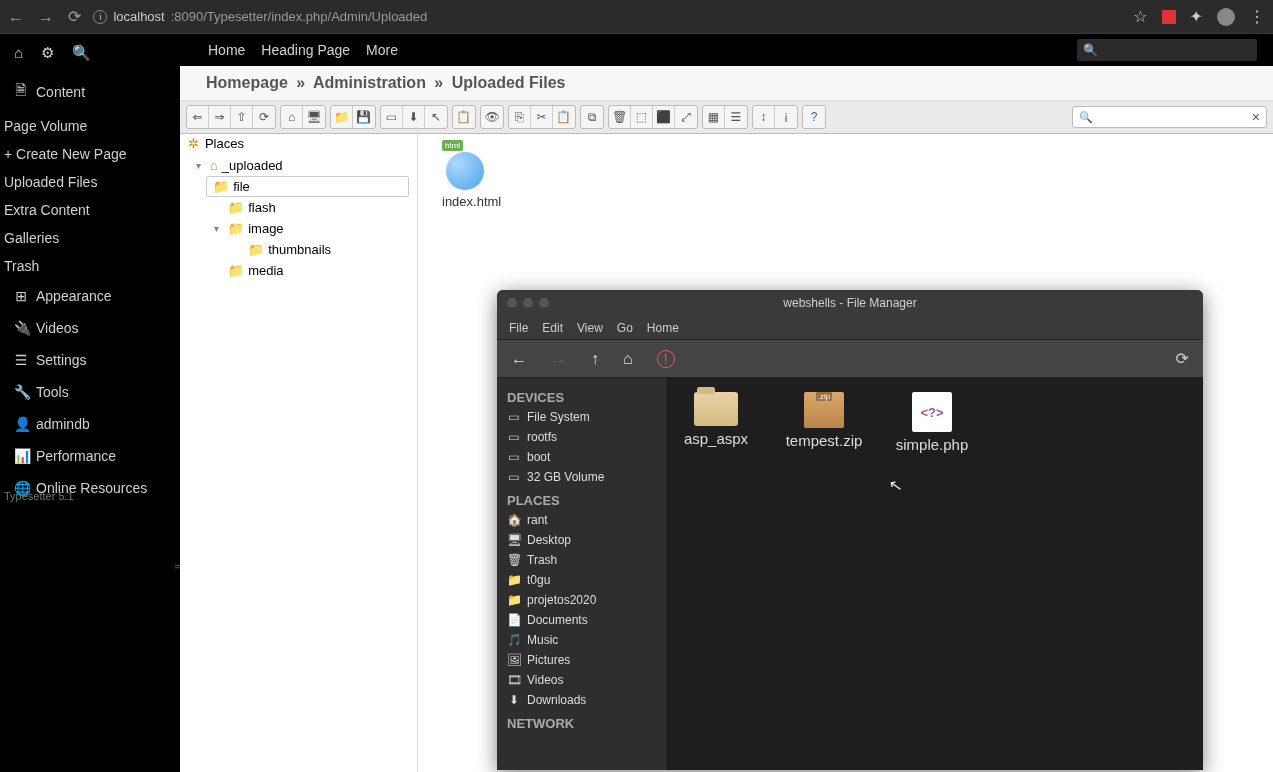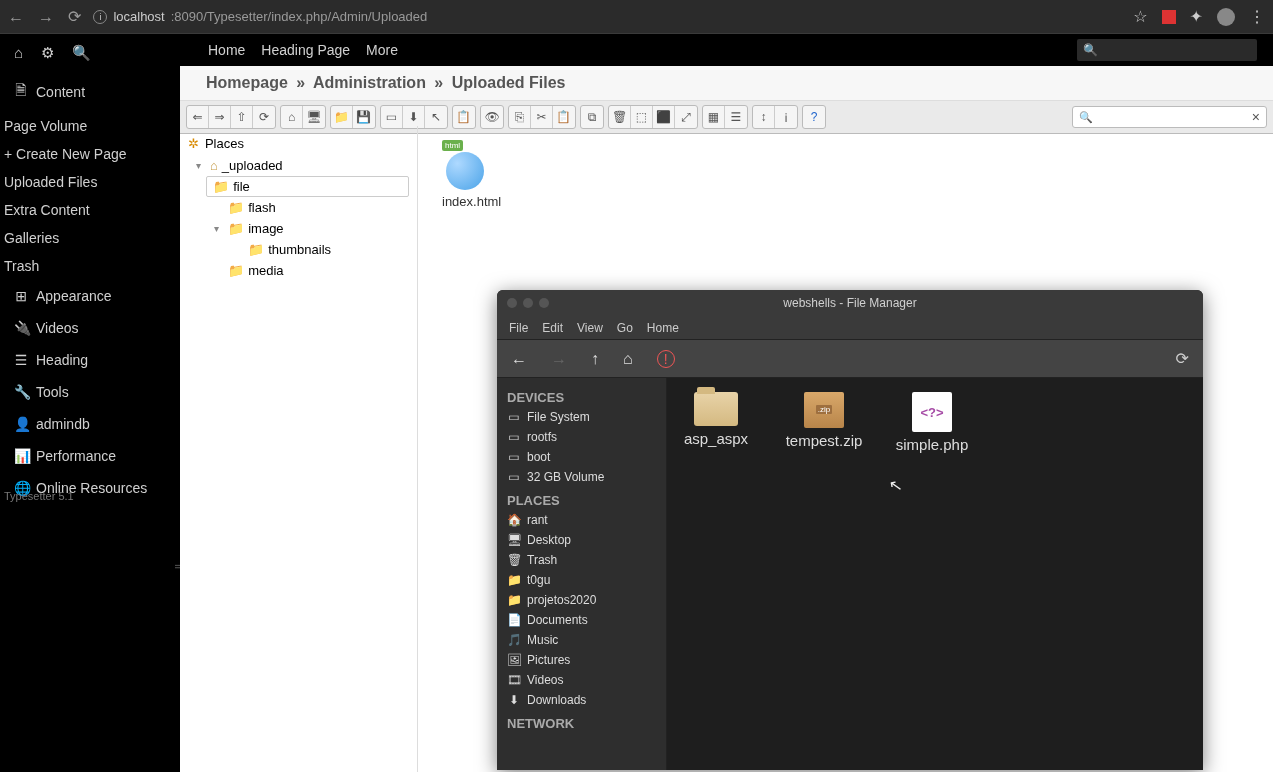--- a/index.html
+++ b/index.html
@@ -83,21 +83,21 @@
 .os-body { display: flex; height: calc(100% - 88px); }
 .os-side { width: 170px; background: #2e2e2e; border-right: 1px solid #222; padding: 6px 0; overflow-y: auto; }
 .os-cat { color: #aaa; font-size: 13px; font-weight: bold; padding: 6px 10px 2px; }
 .os-item { display: flex; align-items: center; gap: 6px; padding: 3px 10px; color: #ddd; font-size: 12px; cursor: pointer; }
 .os-item .ic { width: 14px; text-align: center; }
 .os-files { flex: 1; background: #1e1e1e; padding: 14px; display: flex; gap: 38px; align-items: flex-start; position: relative; }
 .os-file { display: flex; flex-direction: column; align-items: center; width: 70px; cursor: pointer; }
 .os-file .fname { color: #ddd; font-size: 15px; margin-top: 4px; text-align: center; }
 .os-folder { width: 44px; height: 34px; background: linear-gradient(#e8d3a8,#d4b981); border-radius: 3px; position: relative; }
 .os-folder::before { content:''; position:absolute; top:-5px; left:3px; width:18px; height:7px; background:#d4b981; border-radius:2px 2px 0 0; }
-.os-zip { width: 40px; height: 36px; background: linear-gradient(#d9a86a,#b8854a); border-radius: 2px; display:flex; align-items:center; justify-content:center; padding-bottom:2px; }
+.os-zip { width: 40px; height: 36px; background: linear-gradient(#d9a86a,#b8854a); border-radius: 2px; display:flex; align-items:flex-start; justify-content:center; padding-bottom:2px; }
 .os-zip span{background:#9e6f3f;color:#fff;font-size:8px;padding:0 2px;border-radius:1px;}
 .os-php { width: 40px; height: 40px; background: #fff; border-radius: 2px; display:flex;align-items:center;justify-content:center; color:#a64ca6; font-size:13px; font-weight:bold; }
 .cursor { position: absolute; top: 98px; left: 222px; font-size: 16px; color: #eee; transform: rotate(-10deg); }
 </style>
 </head>
 <body>
 
 <div class="browser-bar">
   <div class="browser-nav">
     <span>←</span>
@@ -140,21 +140,21 @@
       <div class="sidebar-section">
         <span class="sb-icon">⊞</span>
         <span>Appearance</span>
       </div>
       <div class="sidebar-section">
         <span class="sb-icon">🔌</span>
         <span>Videos</span>
       </div>
       <div class="sidebar-section">
         <span class="sb-icon">☰</span>
-        <span>Heading</span>
+        <span>Settings</span>
       </div>
       <div class="sidebar-section">
         <span class="sb-icon">🔧</span>
         <span>Tools</span>
       </div>
       <div class="sidebar-section">
         <span class="sb-icon">👤</span>
         <span>admindb</span>
       </div>
       <div class="sidebar-section">

